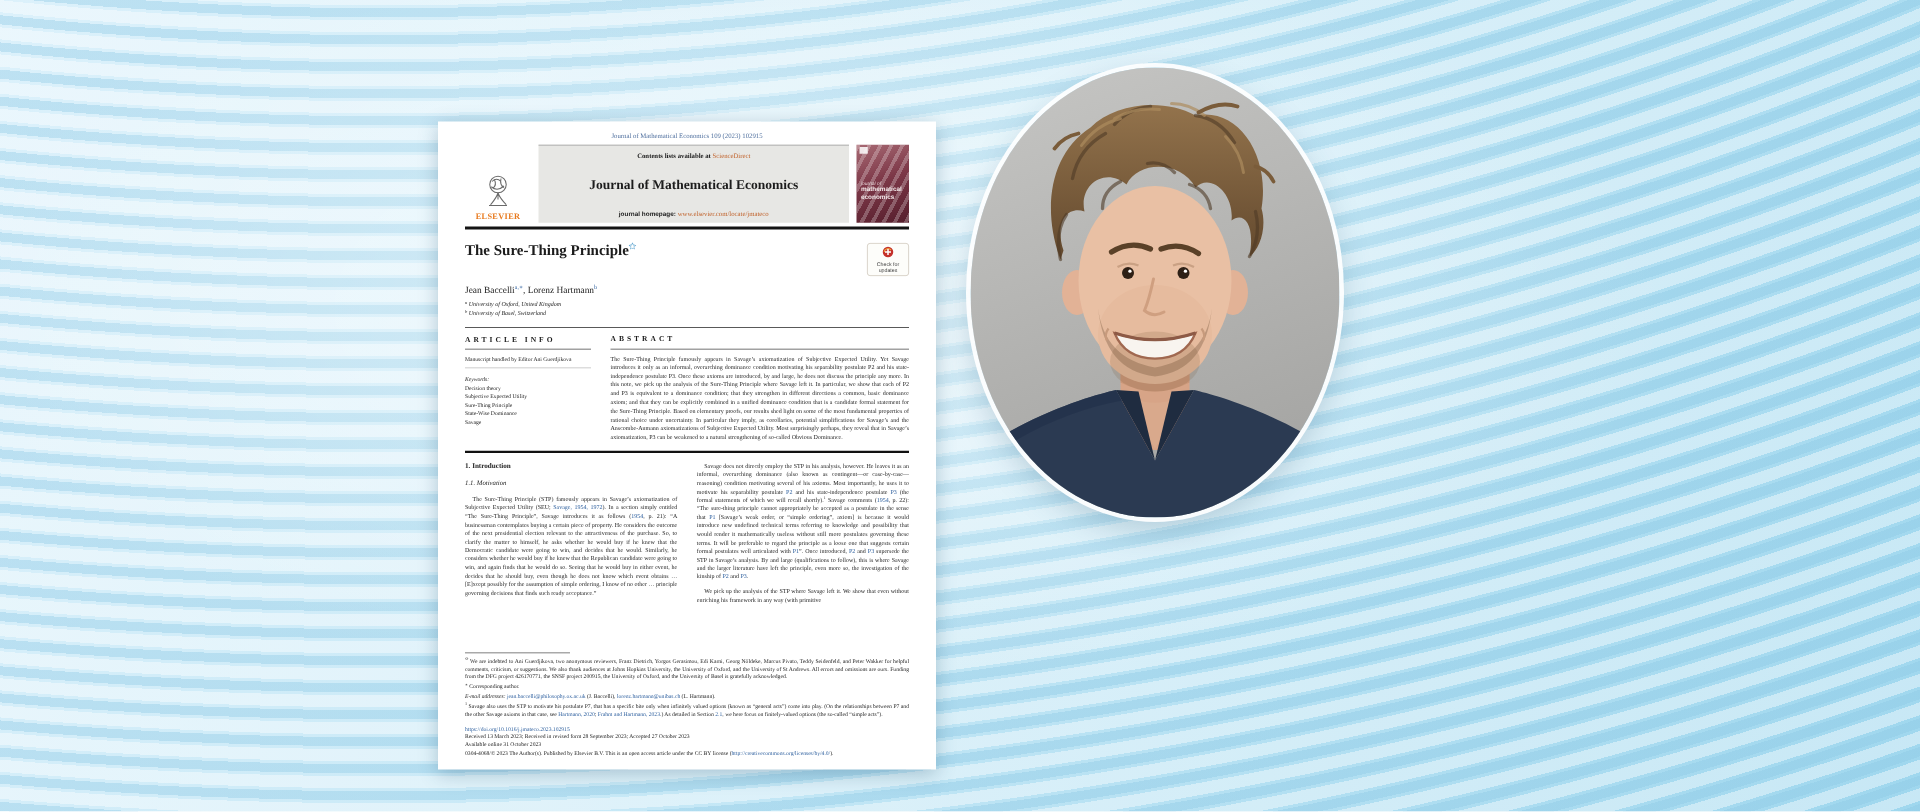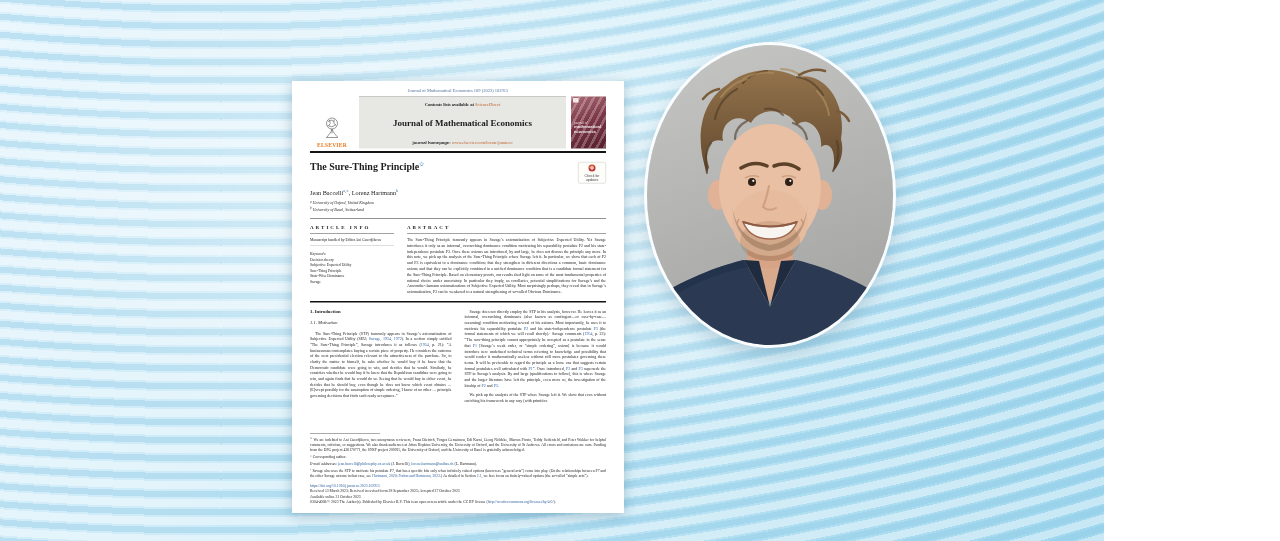--- a/index.html
+++ b/index.html
@@ -1,17 +1,17 @@
 <!DOCTYPE html>
 <html><head>
 <meta charset="utf-8">
 <style>
   html,body{margin:0;padding:0;}
   body{width:1280px;height:541px;overflow:hidden;font-family:"Liberation Sans",sans-serif;}
-  .canvas{position:relative;width:1104px;height:541px;
+  .canvas{position:relative;width:1280px;height:541px;
     background:
       radial-gradient(ellipse at 42% 38%, rgba(255,255,255,0.55) 0%, rgba(255,255,255,0) 55%),
       repeating-radial-gradient(circle at 20% -450%, rgba(255,255,255,0.42) 0 8px, rgba(255,255,255,0) 8px 10px, rgba(140,200,228,0.38) 10px 16px, rgba(255,255,255,0) 16px 18px),
       linear-gradient(115deg,#dcf1fb 0%,#c6e8f6 45%,#9fd7ee 100%);
   }
 
   
   .page{position:absolute;left:292px;top:81px;width:332px;height:432px;background:#ffffff;
         box-shadow:0 3px 12px rgba(40,85,115,0.30);}
   .page-scale{width:664px;height:864px;transform:scale(0.5);transform-origin:0 0;

